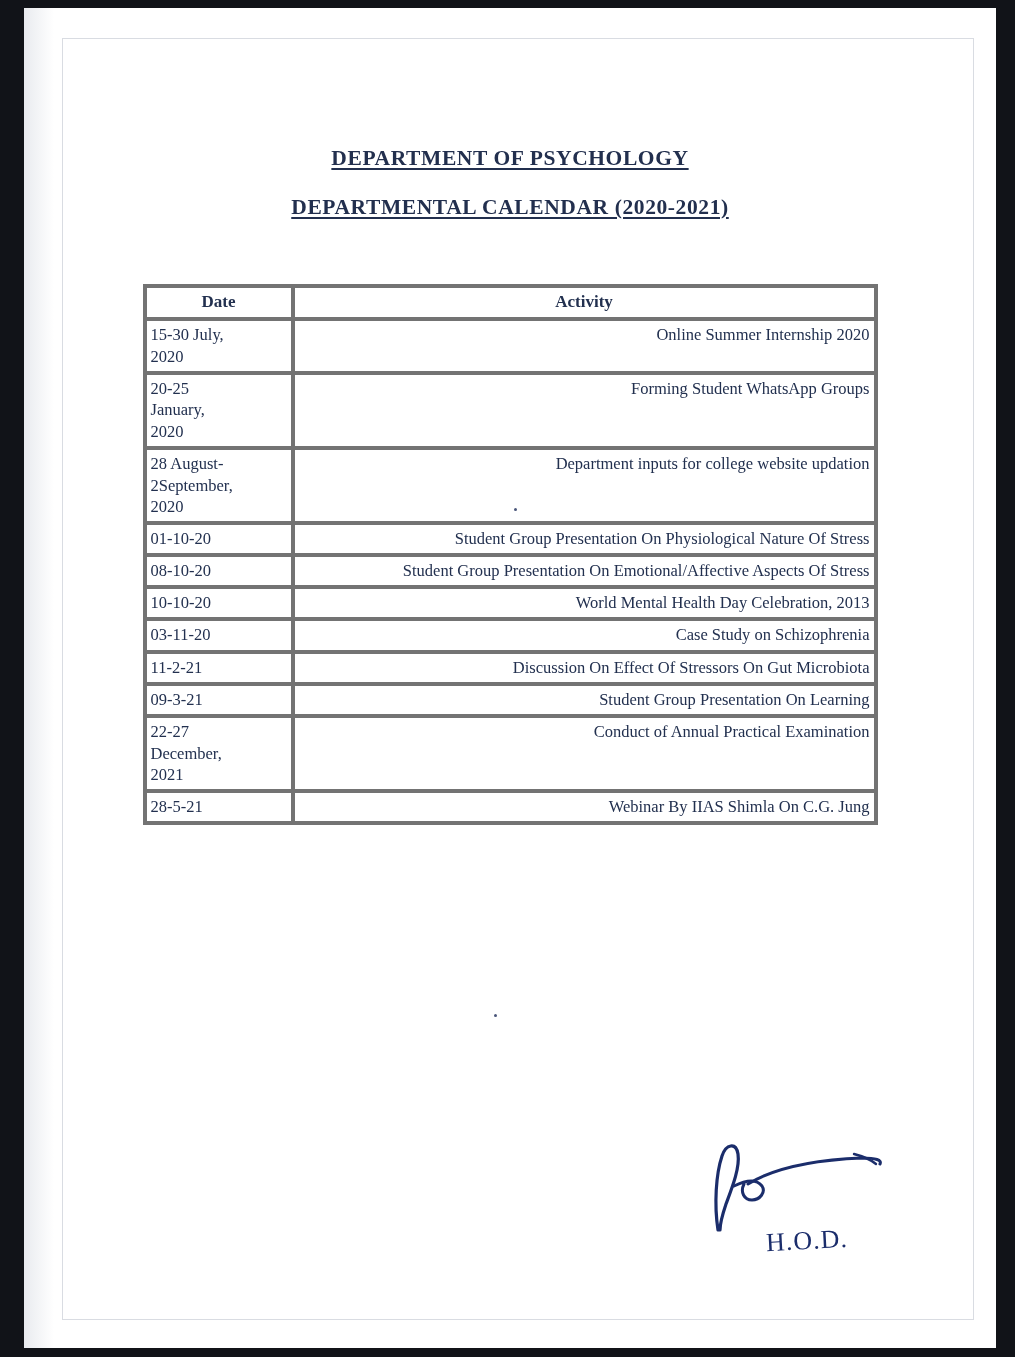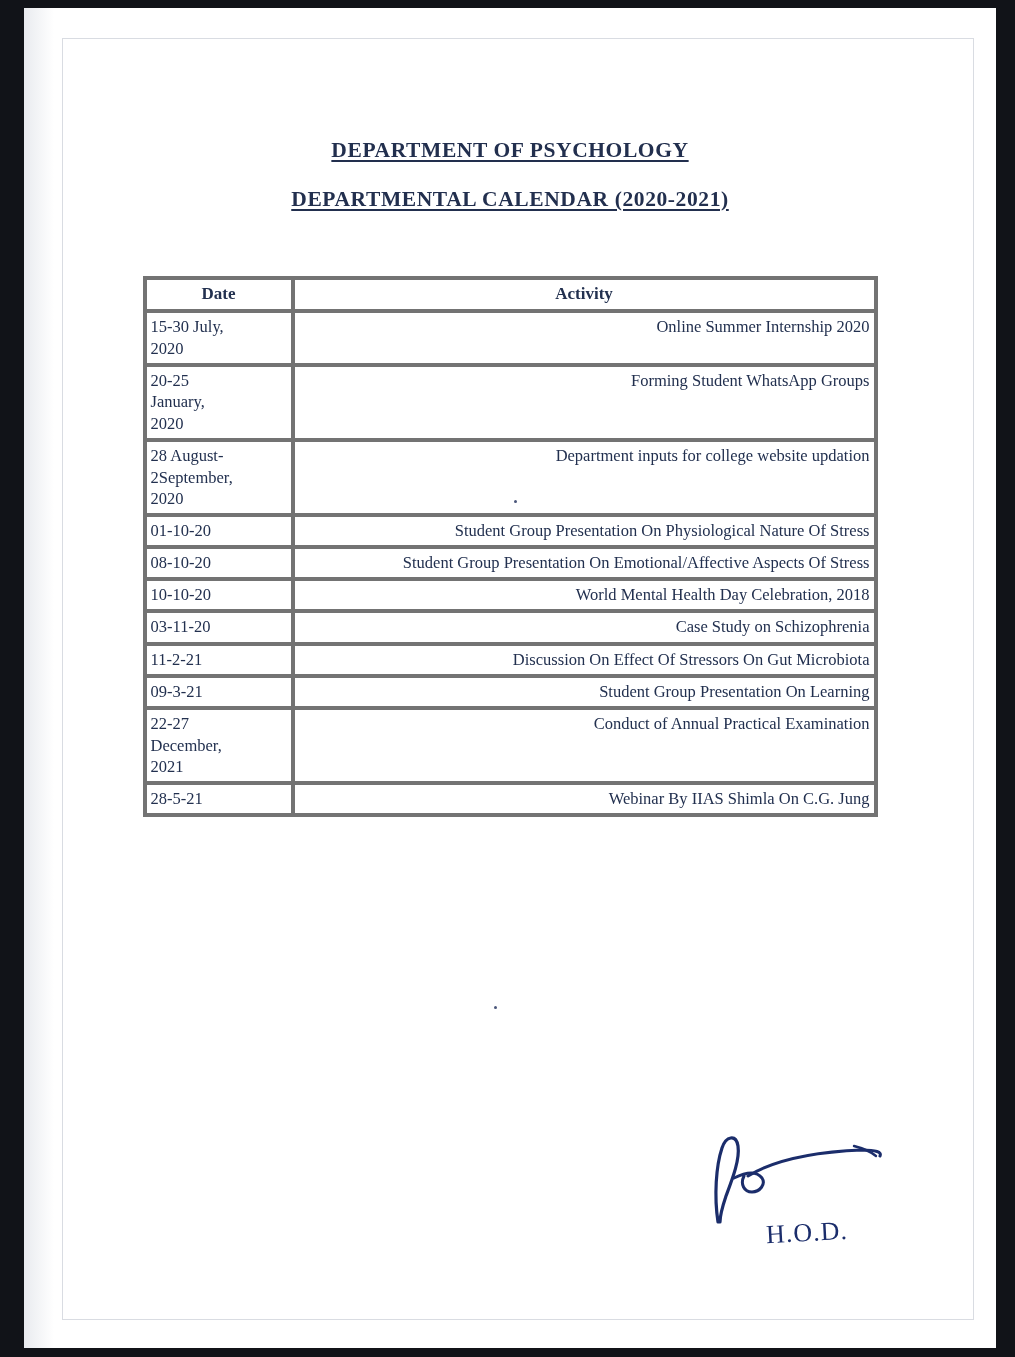--- a/index.html
+++ b/index.html
@@ -41,21 +41,21 @@
     box-sizing: border-box;
   }
   .page-edge-shade {
     position: absolute;
     left: 0; top: 0; width: 30px; height: 1340px;
     background: linear-gradient(to right, #e9ebef, #ffffff);
   }
 
   .doc-body {
     position: absolute;
-    left: 0; top: 0;
+    left: 0; top: 8px;
     width: 972px; height: 1340px;
   }
 
   .title-block {
     text-align: center;
     margin-top: 130px;
   }
   .title-line {
     font-size: 21.5px;
     font-weight: bold;
@@ -176,21 +176,21 @@
               <tr>
                 <td class="date">01-10-20</td>
                 <td class="activity">Student Group Presentation On Physiological Nature Of Stress</td>
               </tr>
               <tr>
                 <td class="date">08-10-20</td>
                 <td class="activity">Student Group Presentation On Emotional/Affective Aspects Of Stress</td>
               </tr>
               <tr>
                 <td class="date">10-10-20</td>
-                <td class="activity">World Mental Health Day Celebration, 2018</td>
+                <td class="activity">World Mental Health Day Celebration, 2013</td>
               </tr>
               <tr>
                 <td class="date">03-11-20</td>
                 <td class="activity">Case Study on Schizophrenia</td>
               </tr>
               <tr>
                 <td class="date">11-2-21</td>
                 <td class="activity">Discussion On Effect Of Stressors On Gut Microbiota</td>
               </tr>
               <tr>

